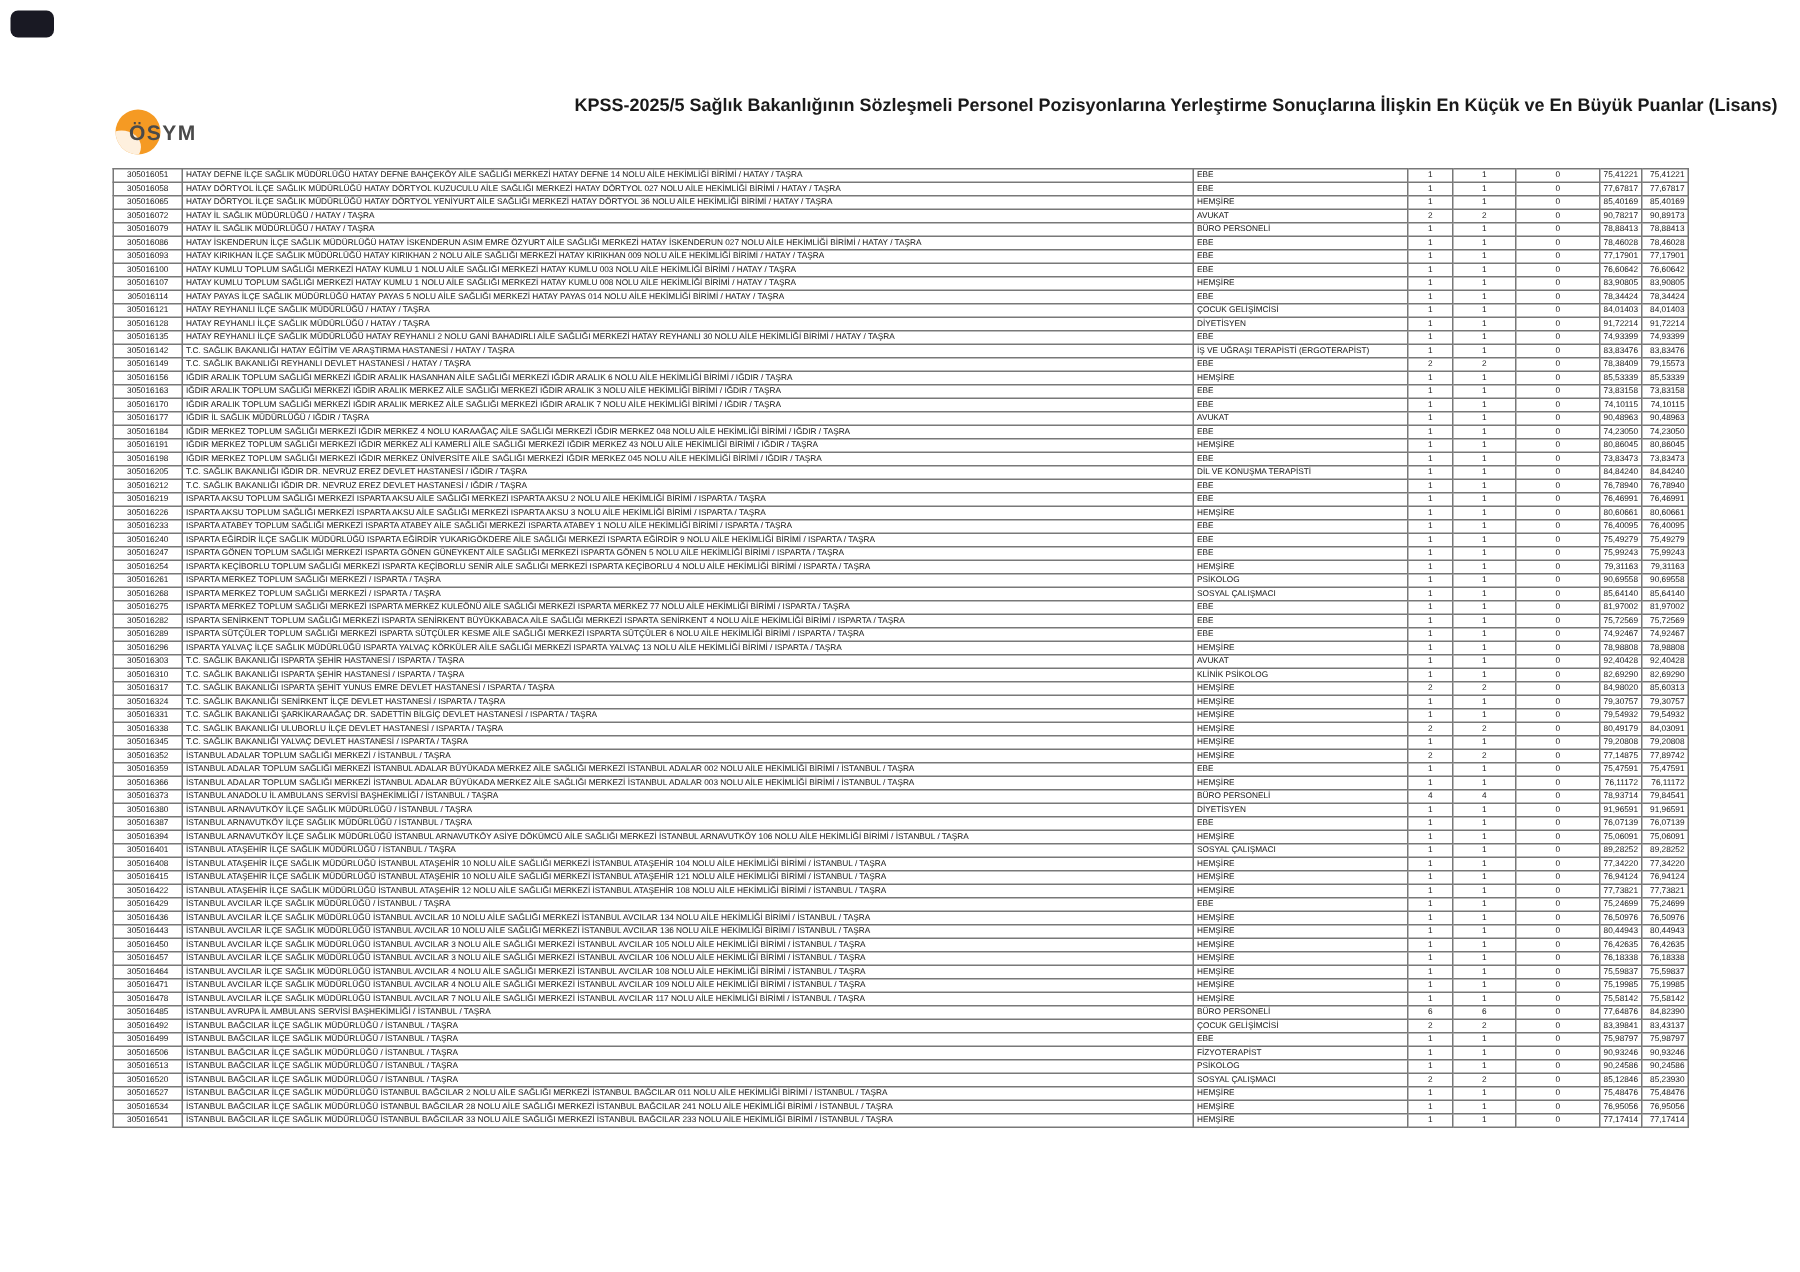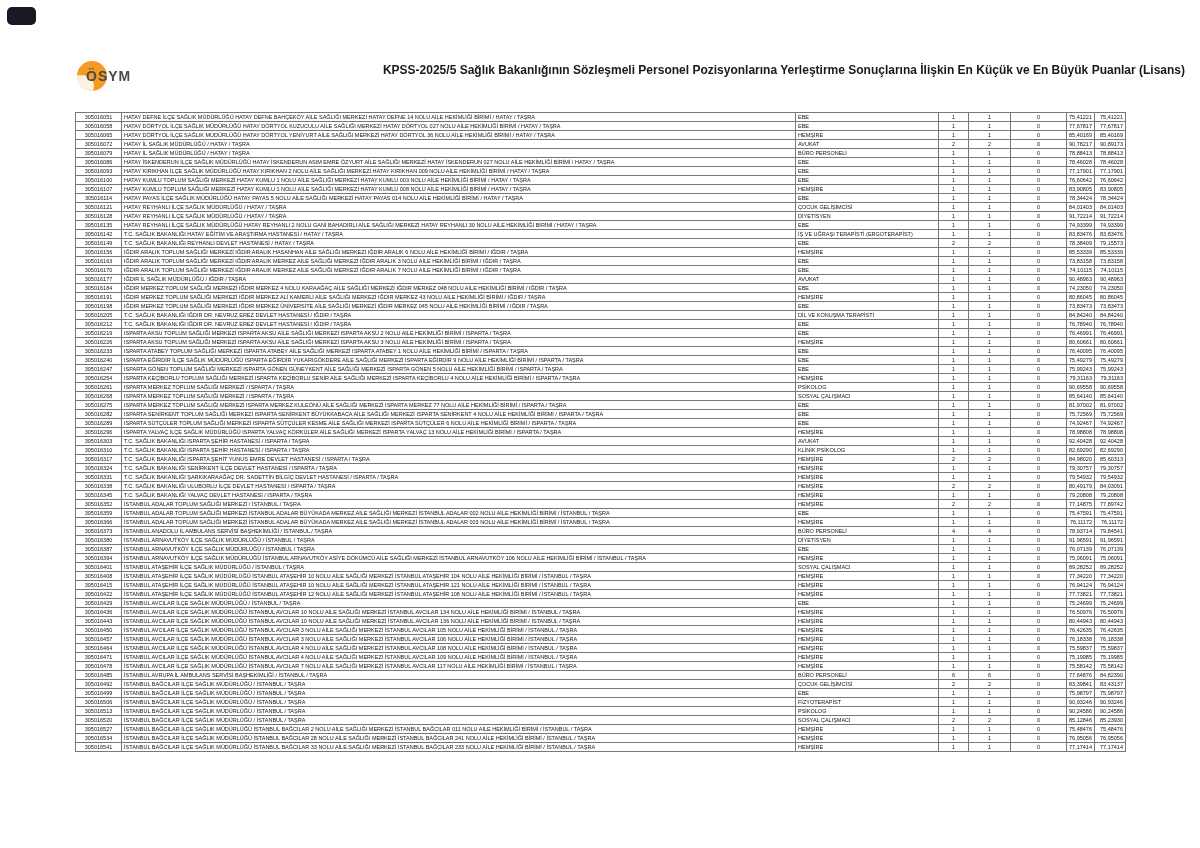--- a/index.html
+++ b/index.html
@@ -5,21 +5,21 @@
   html,body{margin:0;padding:0;}
   body{
     width:1200px;height:848px;position:relative;background:#ffffff;
     font-family:"Liberation Sans","DejaVu Sans",sans-serif;color:#111;
     overflow:hidden;
   }
   .corner-badge{
     position:absolute;left:7px;top:7px;width:29px;height:18px;
     background:#191923;border-radius:5px;
   }
-  .logo{position:absolute;left:77px;top:60px;width:120px;height:34px;}
+  .logo{position:absolute;left:77px;top:72px;width:120px;height:34px;}
   .logo-circle{
     position:absolute;left:0;top:1px;width:30px;height:30px;border-radius:50%;
     background:#f59a23;overflow:hidden;
   }
   .logo-circle:after{
     content:"";position:absolute;left:-9px;top:14px;width:26px;height:22px;
     border-radius:50%;background:#ffffff;opacity:.85;
   }
   .logo-text{
     position:absolute;left:9px;top:8px;font-size:14px;font-weight:bold;

